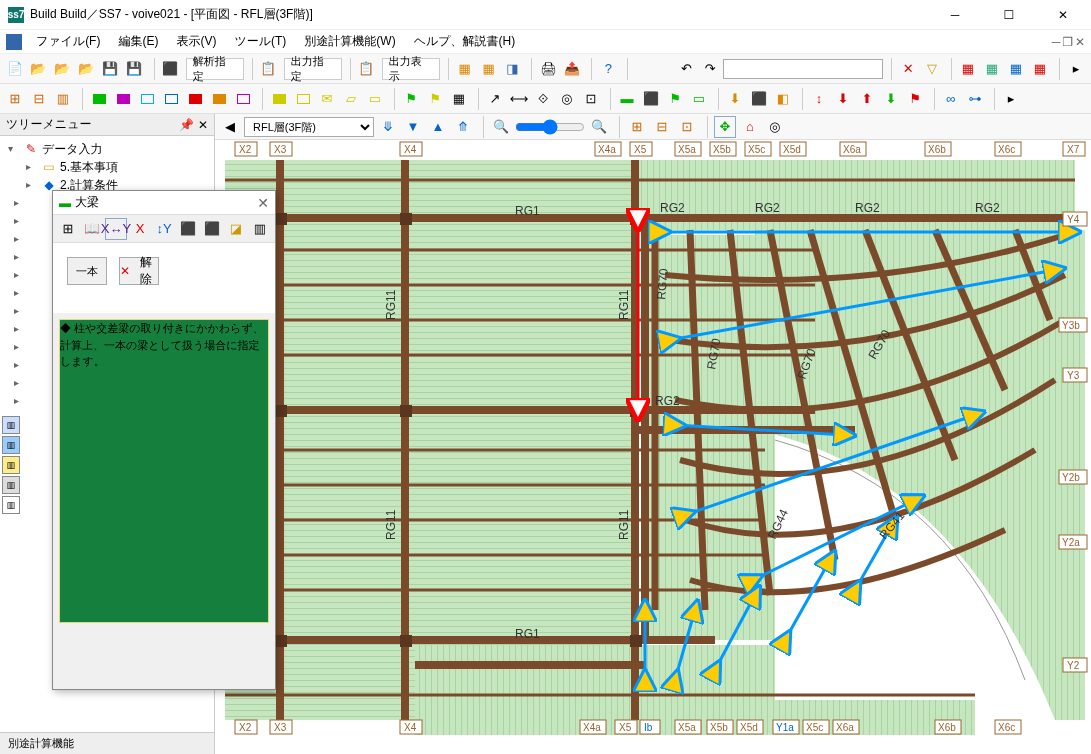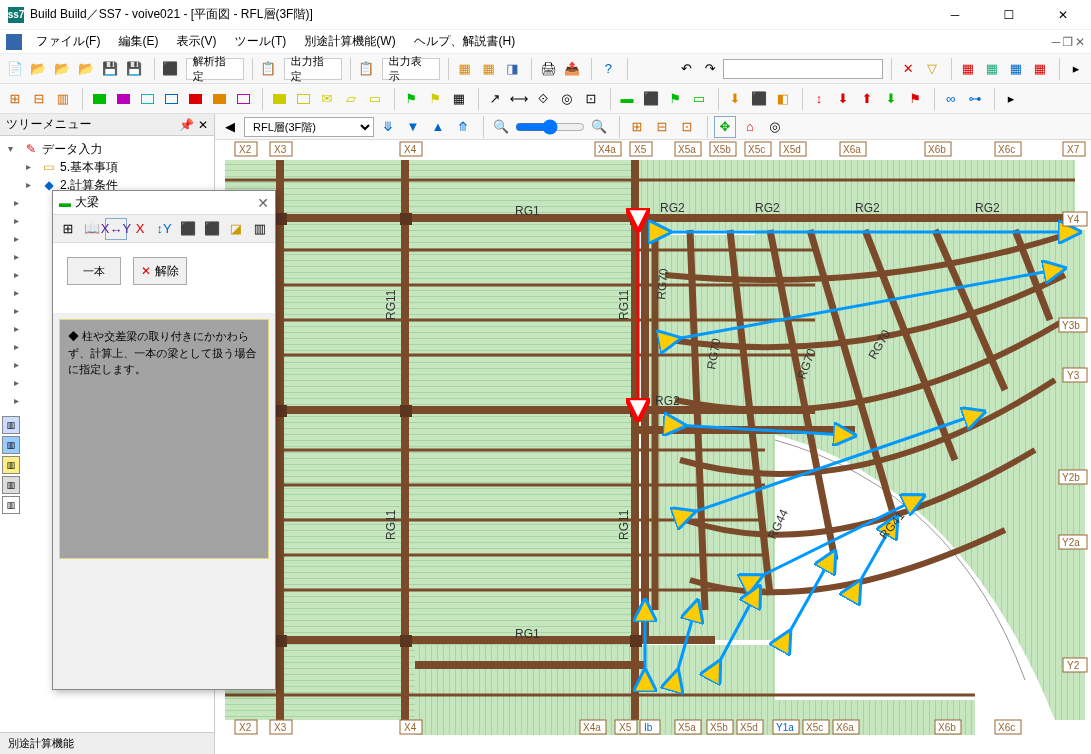--- a/index.html
+++ b/index.html
@@ -40,23 +40,23 @@
 .popup-title{height:24px;background:#fff;display:flex;align-items:center;padding:0 6px;border-bottom:1px solid #ddd;font-size:12px}
 .popup-close{margin-left:auto;cursor:pointer;color:#666;font-size:14px}
 .popup-tb{height:28px;display:flex;align-items:center;gap:2px;padding:2px 4px;border-bottom:1px solid #ddd}
 .popup-tabs{display:flex;height:24px;border-bottom:1px solid #ccc;background:#f0f0f0;padding-left:6px}
 .ptab{padding:4px 10px;font-size:11px;cursor:pointer}
 .ptab.active{border-bottom:2px solid #333}
 .popup-subtabs{display:flex;height:24px;padding:4px 6px;gap:0;background:#fff;border-bottom:1px solid #ddd;font-size:11px}
 .pstab{padding:3px 8px;border:1px solid transparent;cursor:pointer}
 .pstab.active{border:1px solid #999;border-bottom:1px solid #fff;background:#fff}
 .popup-body{padding:14px;background:#fff;height:70px;display:flex;gap:12px;align-items:flex-start}
-.pbtn{height:28px;width:54px;border:1px solid #aaa;background:#f0f0f0;cursor:pointer;font-size:11px}
+.pbtn{height:28px;width:40px;border:1px solid #aaa;background:#f0f0f0;cursor:pointer;font-size:11px}
 .pbtn.cancel{display:flex;align-items:center;justify-content:center;gap:4px}
-.help-box{margin:6px;padding:8px;background:#a3a3a3;border:1px solid #e0d880;font-size:11px;line-height:1.5;height:240px}
+.help-box{margin:6px;background:#15803d;border:1px solid #e0d880;font-size:11px;line-height:1.5;height:304px}
 .left-icons{position:absolute;left:2px;top:280px;width:20px;display:flex;flex-direction:column;gap:2px}
 .left-icons .li{width:18px;height:18px;border:1px solid #888;font-size:9px;display:flex;align-items:center;justify-content:center}
 .tree-bottom{height:22px;background:#eee;border-top:1px solid #ccc;display:flex;align-items:center;padding:0 8px;font-size:11px}
 </style>
 </head>
 <body>
 
 <div class="titlebar">
   <span class="app-icon">ss7</span>
   <span class="title-text">Build Build／SS7 - voive021 - [平面図 - RFL層(3F階)]</span>

